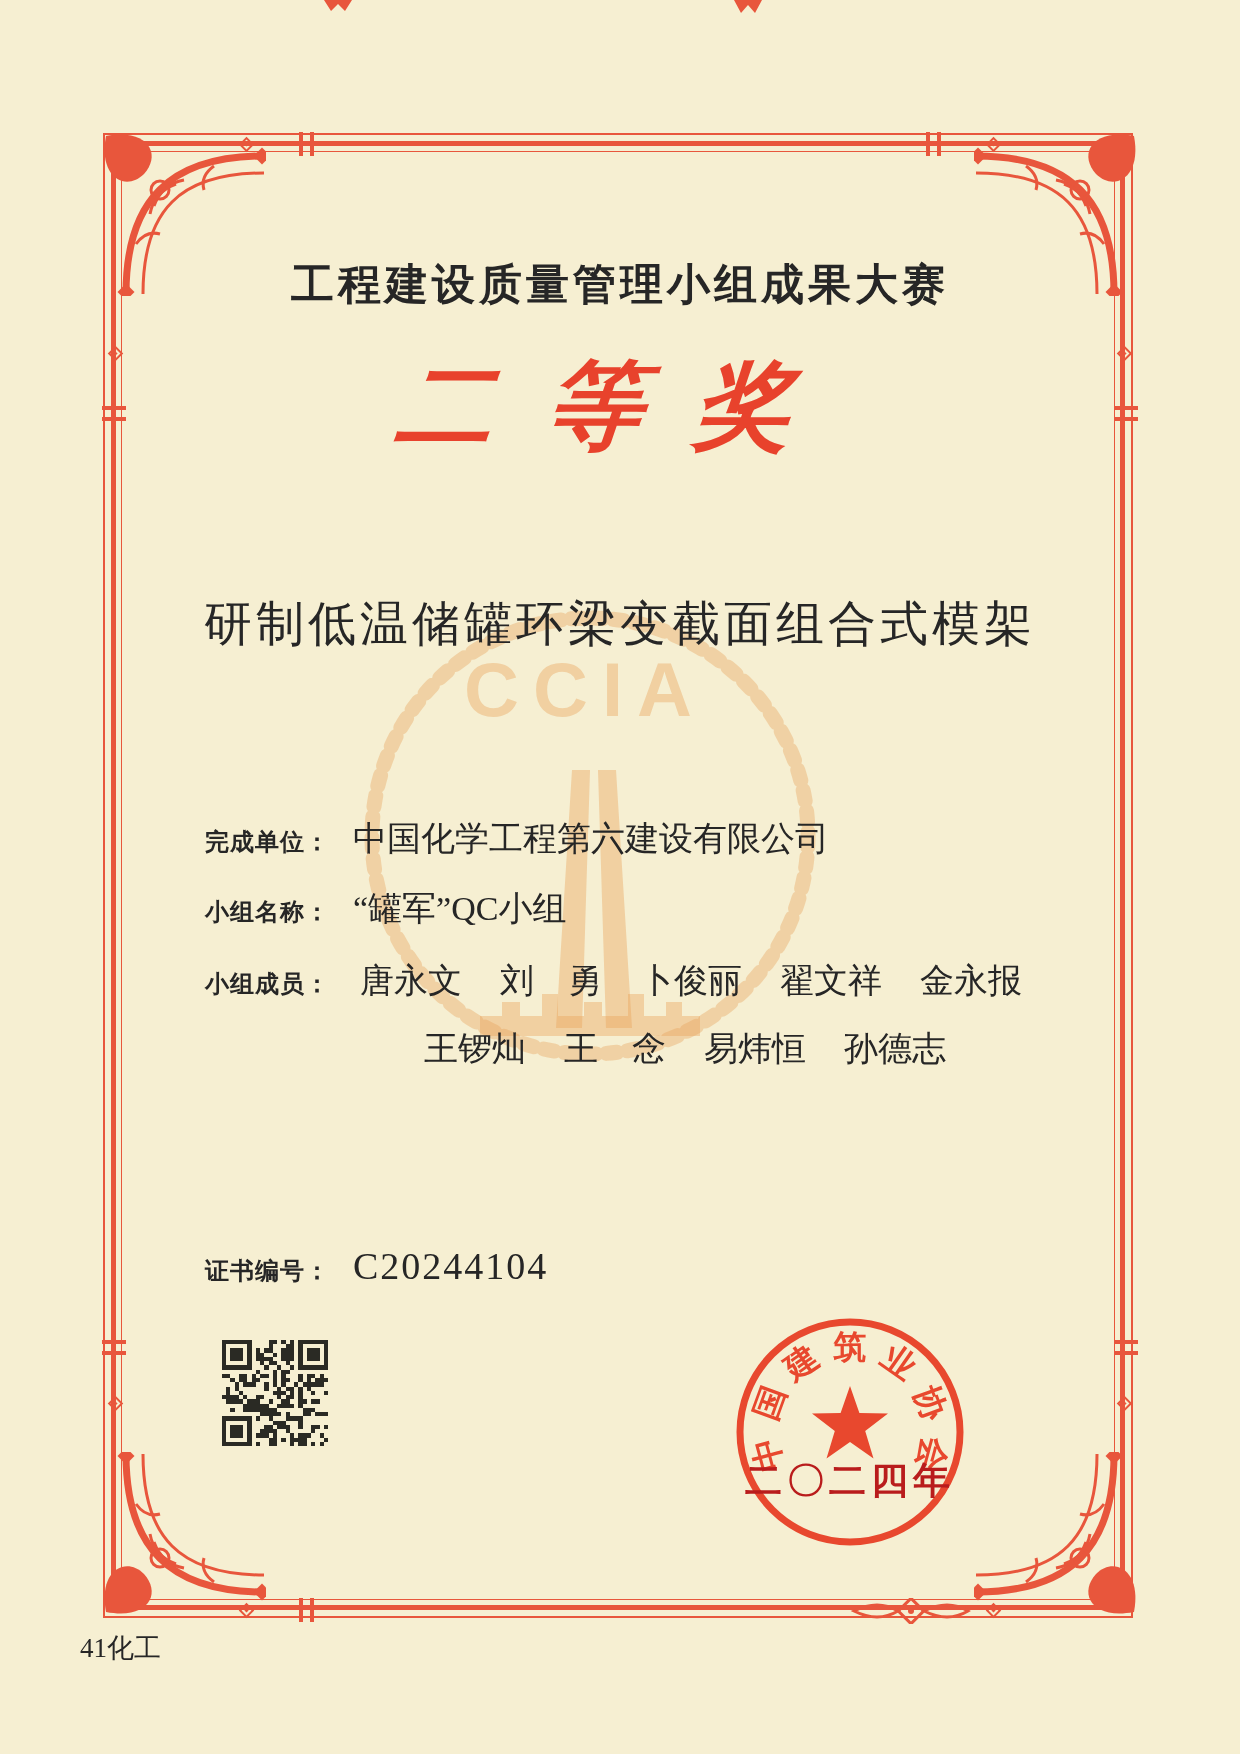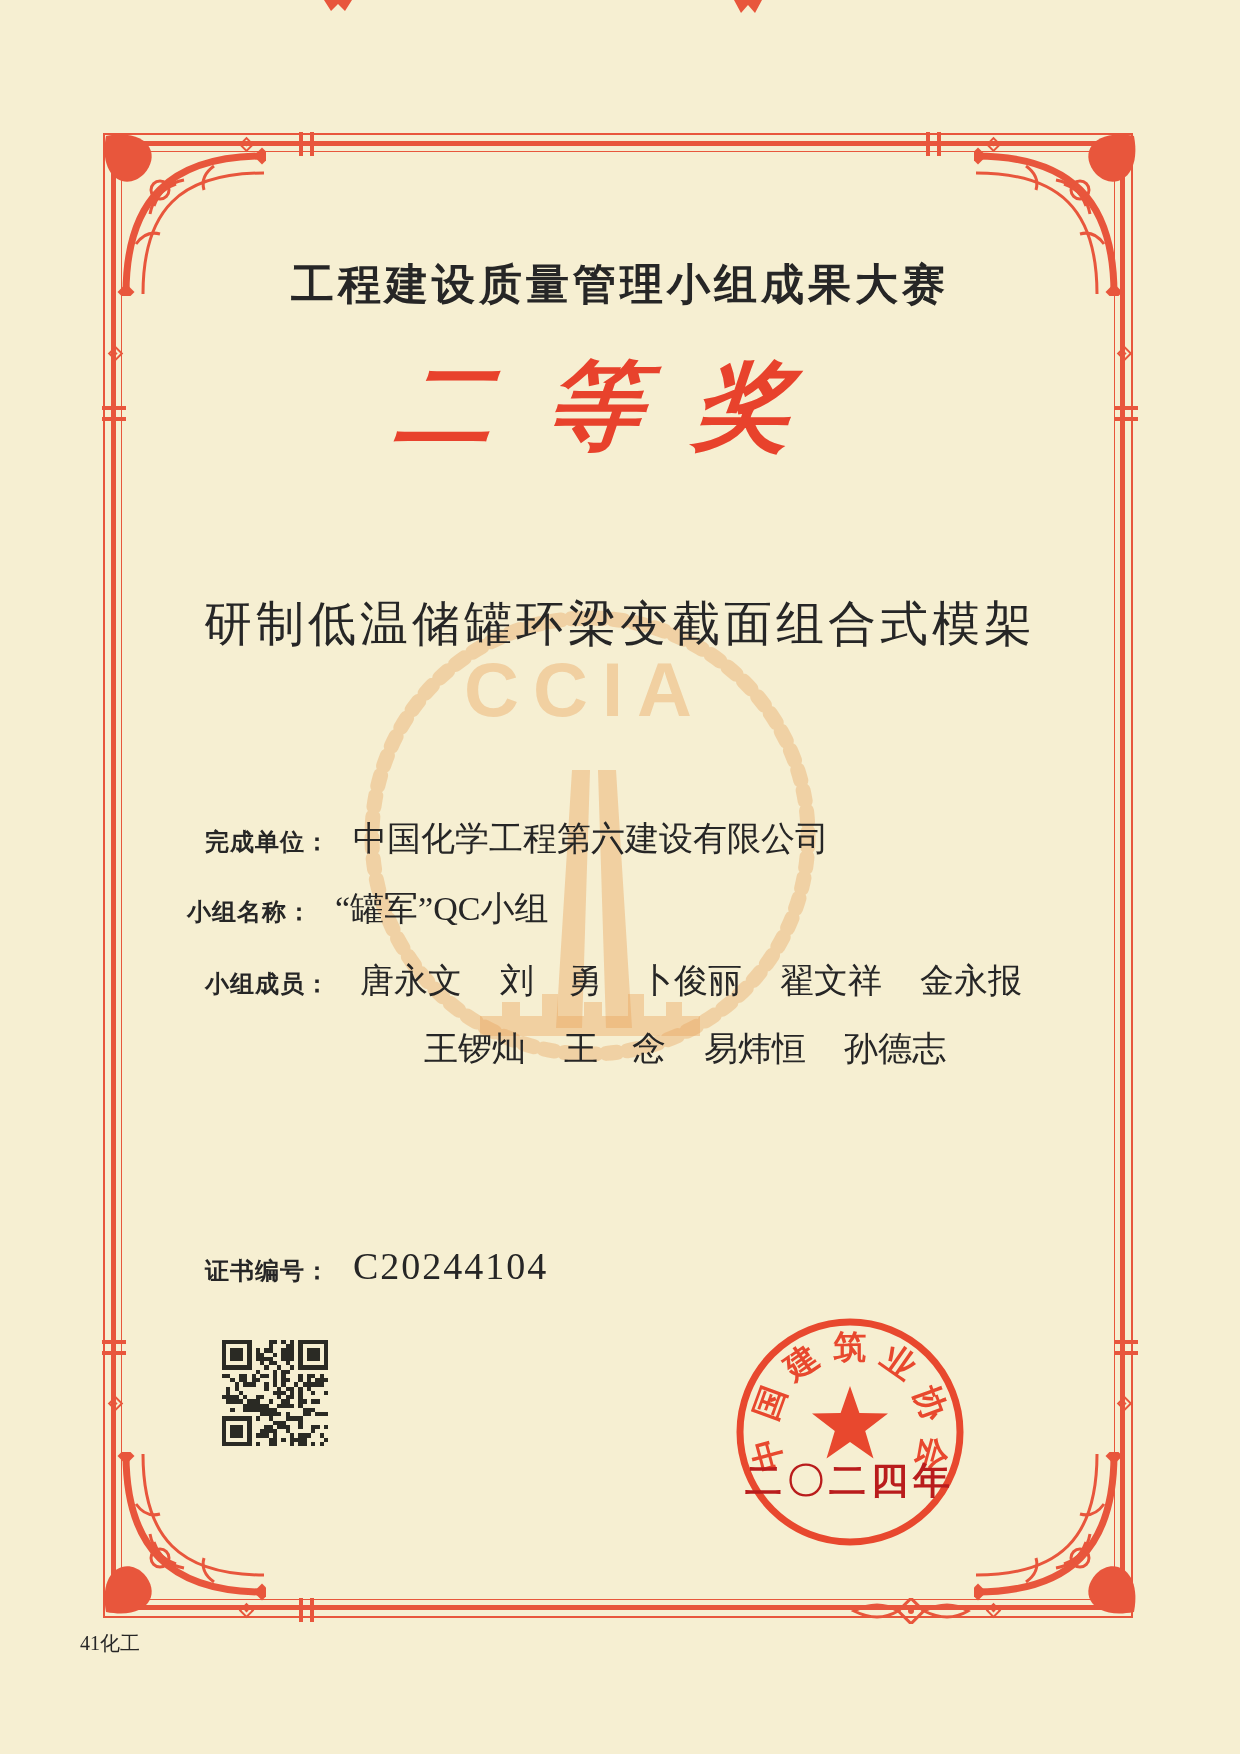--- a/index.html
+++ b/index.html
@@ -36,33 +36,33 @@
     font-family:"Liberation Serif","DejaVu Serif",serif;font-style:italic;font-weight:700;
     font-size:97px;letter-spacing:52px;color:#e8422c;transform:skewX(-5deg);z-index:3;}
   .project-title{position:absolute;left:0;top:592px;width:100%;text-align:center;
     font-family:Liberation Serif, serif;
     font-size:48px;letter-spacing:4px;z-index:3;}
   .info-row{position:absolute;display:flex;align-items:baseline;z-index:3;}
   .info-label{font-weight:700;font-size:24px;letter-spacing:1px;white-space:nowrap;}
   .info-value{font-family:"Liberation Serif","DejaVu Serif",serif;font-size:34px;
     margin-left:23px;white-space:nowrap;}
   .row-unit{left:205px;top:816px;}
-  .row-group{left:187px;top:886px;}
+  .row-group{left:205px;top:886px;}
   .row-members1{left:205px;top:958px;}
   .row-members2{left:412px;top:1026px;}
   .names{display:flex;gap:26px;margin-left:18px;}
   .row-members2 .names{margin-left:0;}
   .name{font-family:"Liberation Serif","DejaVu Serif",serif;font-size:34px;white-space:pre;margin-left:12px;}
   .row-certno{left:205px;top:1244px;}
   .certno-value{font-size:38px;letter-spacing:2px;}
   .year-line{position:absolute;left:728px;top:1456px;width:244px;text-align:center;
     font-family:"Liberation Serif","DejaVu Serif",serif;font-weight:700;
     font-size:37px;letter-spacing:5px;color:#b91c1c;z-index:4;}
   .corner-note{position:absolute;left:80px;top:1630px;
-    font-family:"Liberation Serif","DejaVu Serif",serif;font-size:20px;z-index:3;}
+    font-family:"Liberation Serif","DejaVu Serif",serif;font-size:27px;z-index:3;}
   
   .watermark{position:absolute;left:360px;top:604px;z-index:0;}
   .seal{position:absolute;left:730px;top:1312px;z-index:2;}
   .qr{position:absolute;left:222px;top:1340px;z-index:3;}
 </style>
 </head>
 <body>
 
 <div class="frame-outer">
   <div class="frame-mid">

